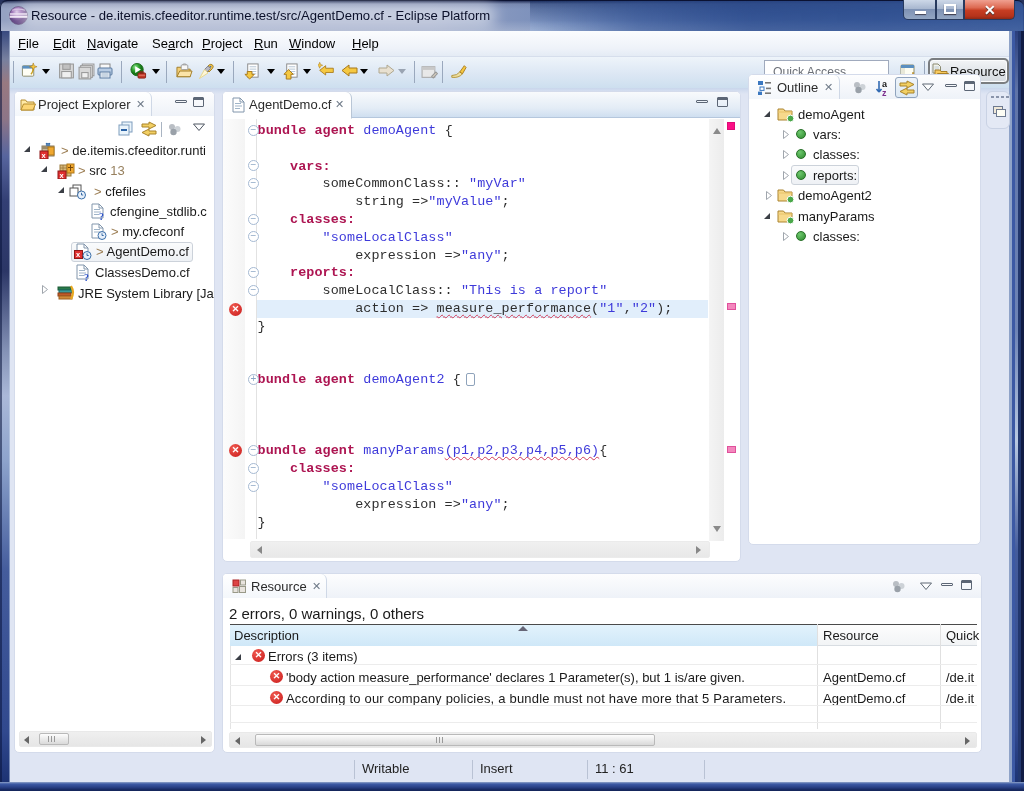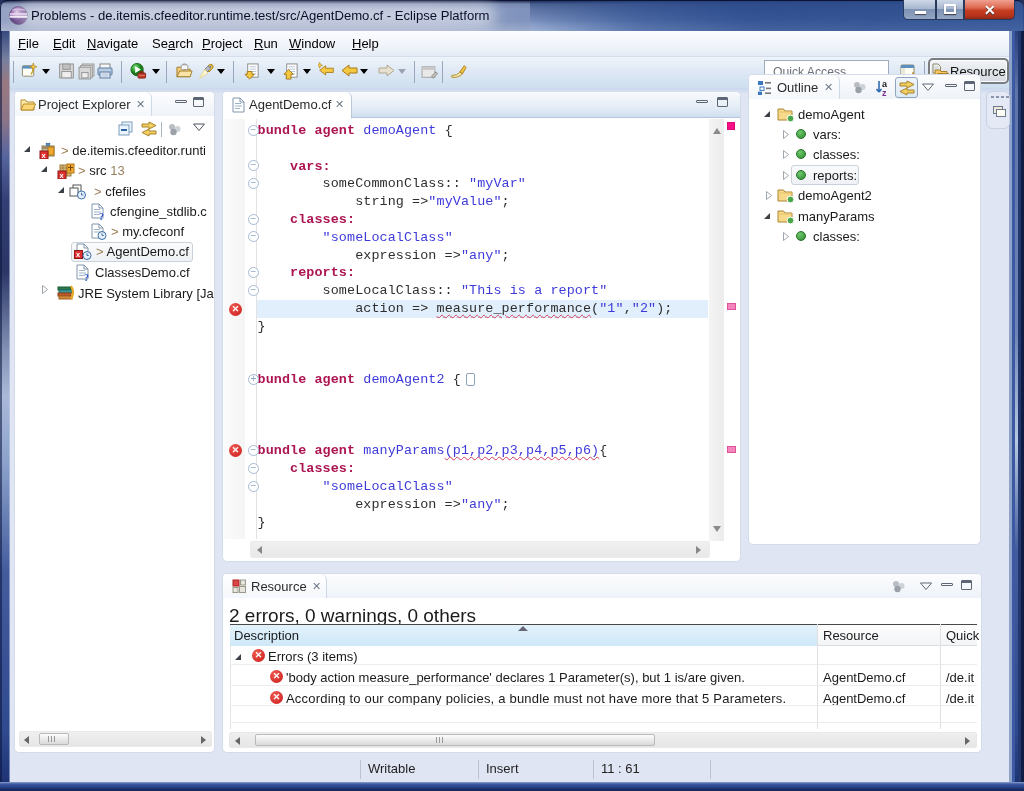--- a/index.html
+++ b/index.html
@@ -68,21 +68,21 @@
         <stop offset="50%" stop-color="#9a6fb5"></stop>
         <stop offset="100%" stop-color="#5d3f80"></stop>
       </radialGradient>
     </defs>
  <circle cx="9.5" cy="9.5" r="9" fill="url(#ec)" stroke="#4d3a66" stroke-width="0.6"></circle>
  <rect x="1" y="7.2" width="17" height="1.6" fill="#efe2f5" opacity="0.9"></rect>
  <rect x="0.6" y="9.6" width="17.8" height="2.2" fill="#f3eaf8" opacity="0.95"></rect>
  <path d="M3 4.2 Q9.5 2.2 16 4.2" stroke="#d8c3e4" stroke-width="1.2" fill="none" opacity="0.8"></path>
 </svg>
 <div class="abs" style="left:18px;top:4px;width:478px;height:23px;background:rgba(255,255,255,0.5);border-radius:12px;filter:blur(7px)"></div>
-<div id="titletext" class="abs">Problems - de.itemis.cfeeditor.runtime.test/src/AgentDemo.cf - Eclipse Platform</div>
+<div id="titletext" class="abs">Resource - de.itemis.cfeeditor.runtime.test/src/AgentDemo.cf - Eclipse Platform</div>
 <div id="caps" class="abs">
  <div id="cap-min" class="cap">
       <div class="glyph" style="left:11px;top:11px;width:11px;height:3px;background:#fff;box-shadow:0 1px 1px #445"></div>
     </div>
  <div id="cap-max" class="cap">
       <div class="glyph" style="left:7px;top:4px;width:12px;height:10px;border:2px solid #fff;box-shadow:0 1px 1px #445;background:transparent"></div>
     </div>
  <div id="cap-close" class="cap">
       <div class="glyph" style="left:19px;top:2px;font-size:14px">✕</div>
     </div>
@@ -525,21 +525,21 @@
  <svg class="abs" style="left:668px;top:6px" width="16" height="14" viewBox="0 0 16 14">
   <circle cx="5" cy="4" r="3" fill="#b9bec4"></circle>
       <circle cx="10.5" cy="6" r="3" fill="#cdd2d7"></circle>
       <circle cx="6.5" cy="9" r="3.2" fill="#9aa1a9"></circle>
  </svg>
  <svg class="abs" style="left:696px;top:8px" width="14" height="9" viewBox="0 0 14 9">
       <path d="M1.5 1 L12.5 1 L7 7.5 Z" fill="#fcfdfe" stroke="#5f6874"></path>
     </svg>
  <div class="minbtn" style="left:718px;top:9px"></div>
  <div class="maxbtn" style="left:738px;top:6px"></div>
- <div class="abs" style="left:6px;top:31px;font-size:19px;color:#1a1a1a">2 errors, 0 warnings, 0 others</div>
+ <div class="abs" style="left:6px;top:31px;font-size:15px;color:#1a1a1a">2 errors, 0 warnings, 0 others</div>
 
  <div id="ptable">
   <div class="abs" style="left:7px;top:50px;width:747px;height:22px;background:linear-gradient(#fdfdfd,#f2f4f6);border-top:1px solid #4a4a4a;border-bottom:1px solid #d8dde2"></div>
   <div class="abs" style="left:7px;top:51px;width:587px;height:21px;background:linear-gradient(#e2f2fc,#cfe8f8)"></div>
   <div class="abs" style="left:11px;top:54px;font-size:13px;color:#1a1a1a">Description</div>
   <div class="abs" style="left:295px;top:52px;width:0;height:0;border-left:5px solid transparent;border-right:5px solid transparent;border-bottom:5px solid #667"></div>
   <div class="abs" style="left:594px;top:50px;width:1px;height:105px;background:#e0e0e0"></div>
   <div class="abs" style="left:7px;top:72px;width:1px;height:83px;background:#e4e4e4"></div>
   <div class="abs" style="left:600px;top:54px;font-size:13px;color:#1a1a1a">Resource</div>
   <div class="abs" style="left:717px;top:50px;width:1px;height:105px;background:#e0e0e0"></div>
@@ -562,21 +562,21 @@
   <div class="abs" style="left:7px;top:148px;width:747px;height:1px;background:#ececec"></div>
  </div>
 
  <div class="sbtrack" style="left:6px;top:158px;width:748px;height:16px"></div>
  <div class="sbarr" style="left:12px;top:163px;border-top:4px solid transparent;border-bottom:4px solid transparent;border-right:5px solid #666"></div>
  <div class="sbarr" style="left:742px;top:163px;border-top:4px solid transparent;border-bottom:4px solid transparent;border-left:5px solid #666"></div>
  <div class="sbthumb" style="left:32px;top:160px;width:400px;height:12px"></div>
  <div class="abs" style="left:213px;top:163px;width:1px;height:6px;background:#999;box-shadow:3px 0 0 #999,6px 0 0 #999"></div>
 </div>
 
-<div id="statusbar" class="abs" style="left:10px;top:758px;width:815px;height:24px">
+<div id="statusbar" class="abs" style="left:4px;top:758px;width:815px;height:24px">
  <div class="abs" style="left:350px;top:2px;width:1px;height:19px;background:#b9c2d4"></div>
  <div class="abs" style="left:358px;top:3px;font-size:13px;color:#222">Writable</div>
  <div class="abs" style="left:468px;top:2px;width:1px;height:19px;background:#b9c2d4"></div>
  <div class="abs" style="left:476px;top:3px;font-size:13px;color:#222">Insert</div>
  <div class="abs" style="left:583px;top:2px;width:1px;height:19px;background:#b9c2d4"></div>
  <div class="abs" style="left:591px;top:3px;font-size:13px;color:#222">11 : 61</div>
  <div class="abs" style="left:700px;top:2px;width:1px;height:19px;background:#b9c2d4"></div>
 </div>
 
 </body></html>

